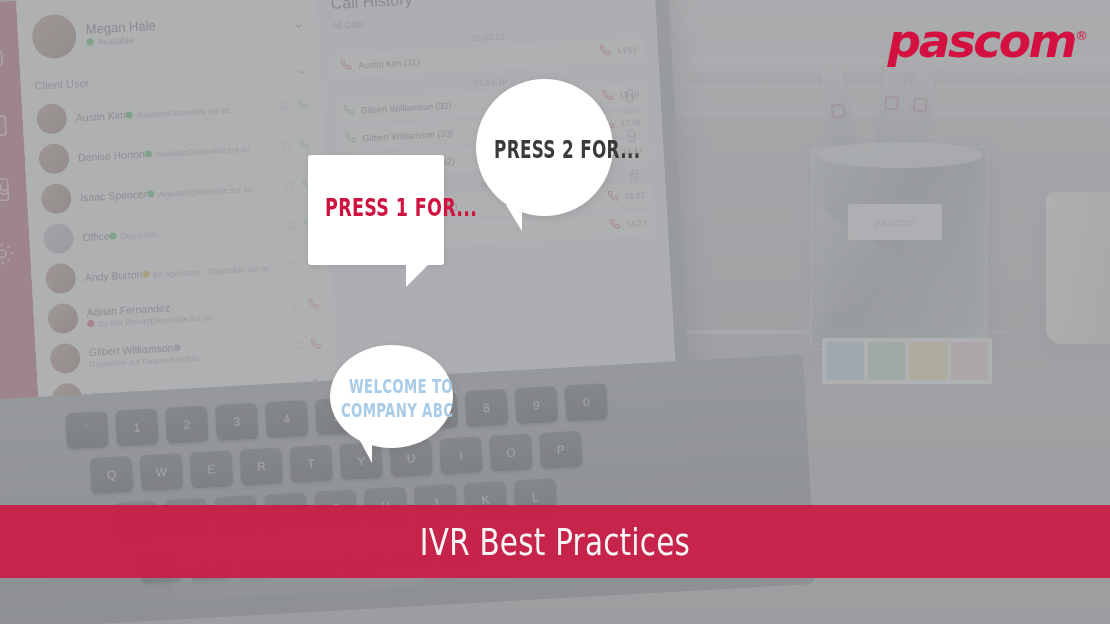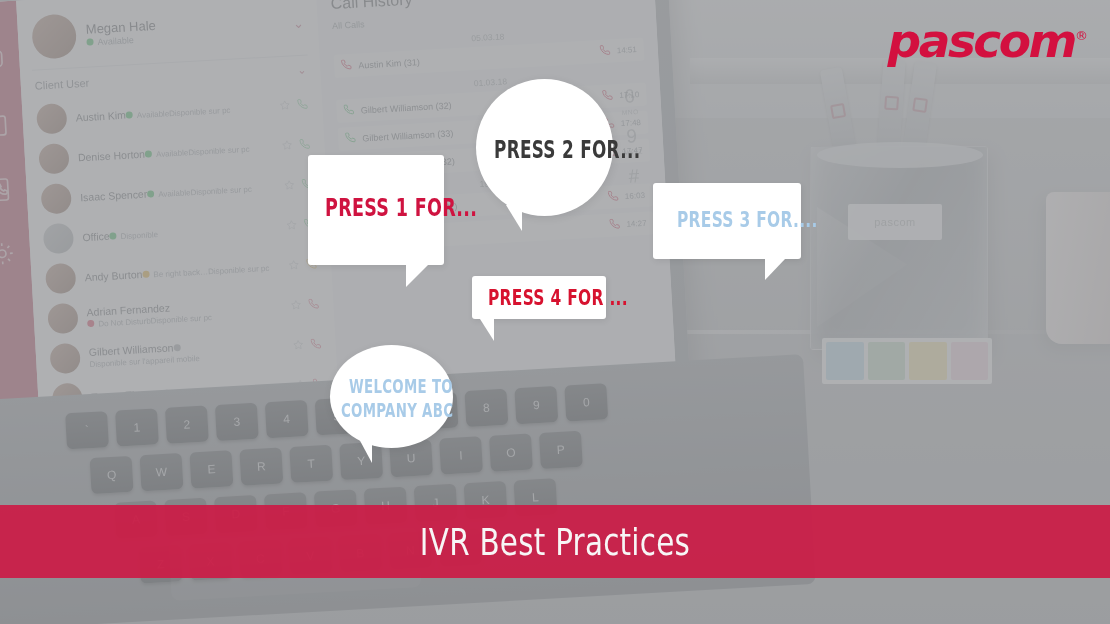--- a/index.html
+++ b/index.html
@@ -520,29 +520,21 @@
   <div class="bub rect" id="b1">
     <span class="bub-txt">PRESS 1 FOR...</span>
     <span class="tail"></span>
   </div>
 
   <div class="bub" id="b2">
     <span class="bub-txt">PRESS 2 FOR...</span>
     <span class="tail"></span>
   </div>
 
-  <div class="bub rect" id="b3">
-    <span class="bub-txt">PRESS 3 FOR....</span>
-    <span class="tail"></span>
-  </div>
-
-  <div class="bub rect" id="b4">
-    <span class="bub-txt">PRESS 4 FOR ...</span>
-    <span class="tail"></span>
-  </div>
+
 
   <div class="bub" id="b5">
     <span class="bub-txt l1">WELCOME TO</span>
     <span class="bub-txt l2">COMPANY ABC</span>
     <span class="tail"></span>
   </div>
 
 
   <div class="banner">
     <div class="banner-title">IVR Best Practices</div>

